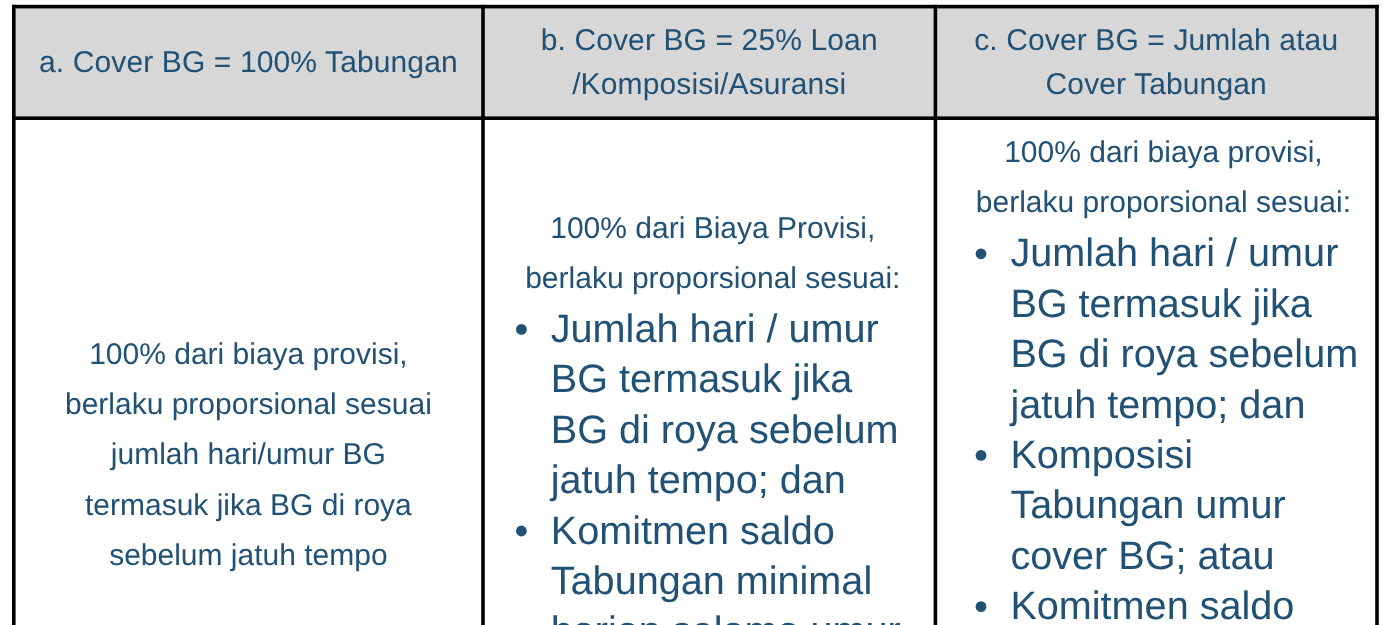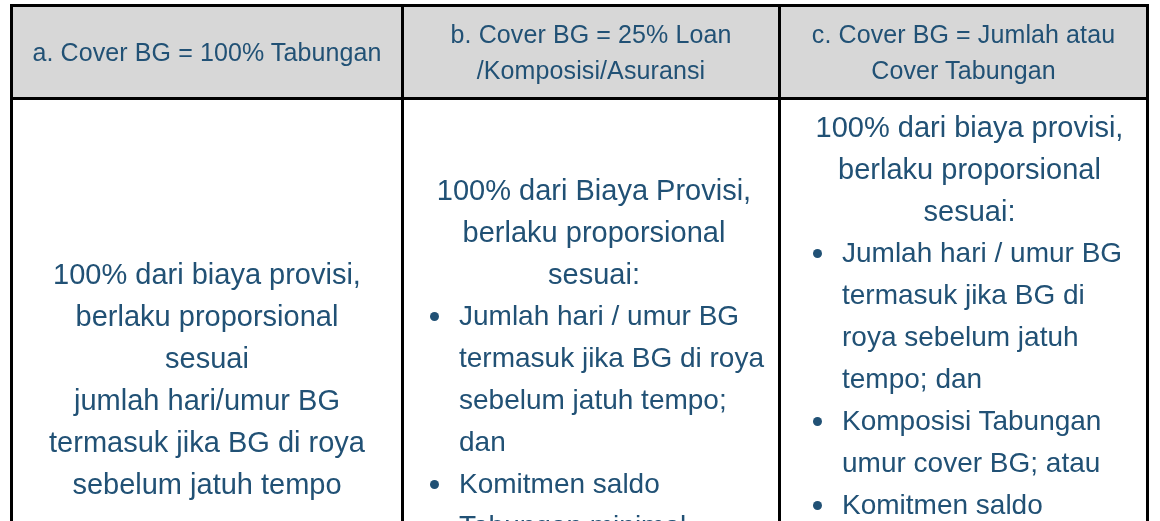--- a/index.html
+++ b/index.html
@@ -71,40 +71,40 @@
   tr.body-row td.cell-b,
   tr.body-row td.cell-c {
     vertical-align: middle;
   }
 
   .cell-inner {
     display: block;
   }
 
   .lead-text {
-    font-size: 29px;
+    font-size: 25px;
     line-height: 42px;
     text-align: center;
     color: #215175;
     display: block;
     white-space: pre-line;
   }
   .lead-text.lead-left-pad { padding: 0 2px; }
 
   ul.bullets {
     list-style: none;
     margin: 0;
     padding: 0;
     text-align: left;
   }
   ul.bullets > li {
     position: relative;
     padding-left: 35px;
     margin: 0;
-    font-size: 28px;
+    font-size: 33px;
     line-height: 42px;
     color: #215175;
   }
   ul.bullets > li .bullet-dot {
     position: absolute;
     left: 6px;
     top: 17px;
     width: 9px;
     height: 9px;
     border-radius: 50%;

